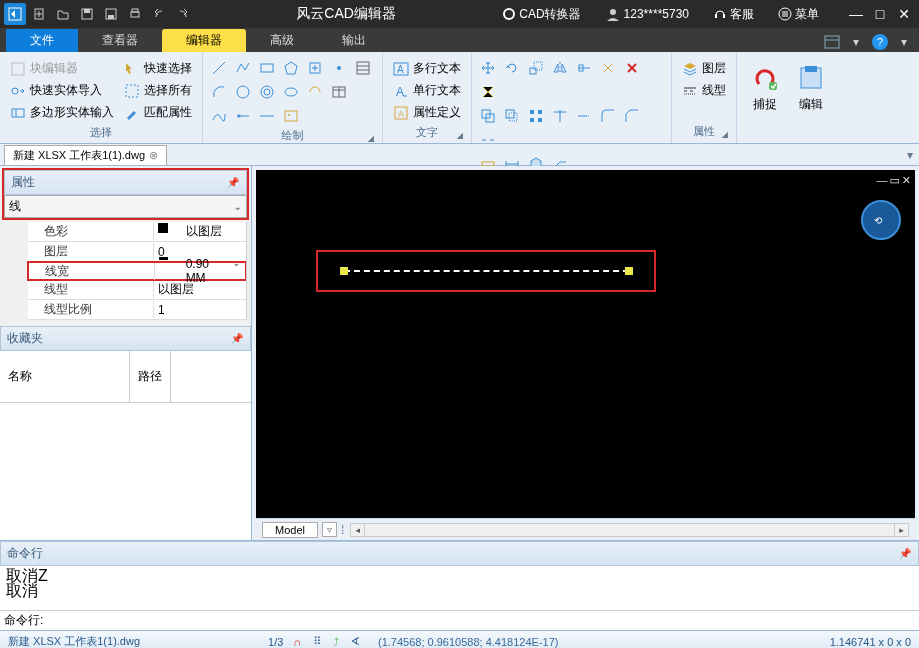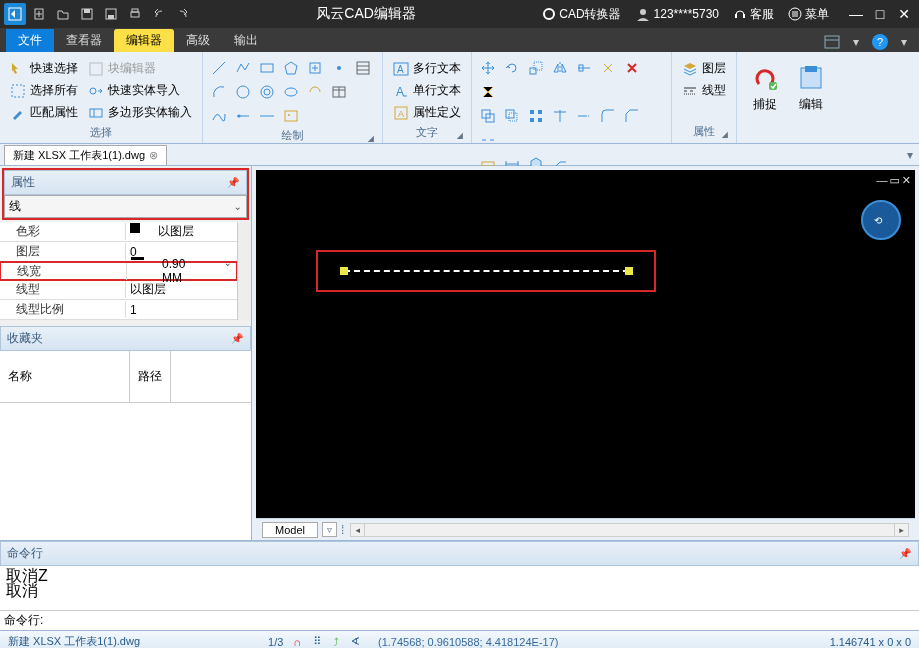--- a/index.html
+++ b/index.html
@@ -4,28 +4,28 @@
 <style>
 * { margin: 0; padding: 0; box-sizing: border-box; font-family: "Microsoft YaHei", sans-serif; }
 body { width: 919px; height: 648px; background: #f0f0f0; overflow: hidden; font-size: 12px; }
 
 
 .titlebar { height: 28px; background: #2a2a2a; color: #fff; display: flex; align-items: center; padding: 0 4px; }
 .titlebar .qat { display: flex; gap: 2px; }
 .titlebar .qat .btn { width: 22px; height: 22px; display: flex; align-items: center; justify-content: center; cursor: pointer; border: 1px solid transparent; }
 .titlebar .qat .btn.first { background: #1e88d8; border-radius: 2px; }
 .titlebar .title { flex: 1; text-align: center; font-size: 14px; }
-.titlebar .right { display: flex; align-items: center; gap: 6px; }
+.titlebar .right { display: flex; align-items: center; gap: 16px; }
 .titlebar .right .item { display: flex; align-items: center; gap: 3px; cursor: pointer; padding: 2px 4px; }
 .titlebar .winbtns { display: flex; gap: 2px; margin-left: 6px; }
 .titlebar .winbtns span { width: 22px; height: 22px; display: flex; align-items: center; justify-content: center; cursor: pointer; font-size: 14px; }
 
 
 .menubar { height: 24px; background: #3a3a3a; display: flex; align-items: flex-end; padding-left: 6px; }
-.menubar .tab { padding: 3px 12px; color: #ddd; cursor: pointer; font-size: 12px; }
+.menubar .tab { padding: 3px 24px; color: #ddd; cursor: pointer; font-size: 12px; }
 .menubar .tab.file { background: #0d7edb; color: #fff; }
 .menubar .tab.active { background: #fde047; color: #000; border-radius: 3px 3px 0 0; }
 .menubar .rightbar { margin-left: auto; display: flex; gap: 2px; padding-right: 4px; align-items: center; }
 .menubar .rightbar .ic { width: 22px; height: 20px; display:flex; align-items:center; justify-content:center; cursor:pointer; color:#ccc; }
 .menubar .rightbar .help { background:#2196f3; border-radius:50%; width:16px; height:16px; color:#fff; font-size:11px; display:flex; align-items:center; justify-content:center;}
 
 
 .ribbon { height: 92px; background: #e8eff7; border-bottom: 1px solid #9db8d6; display: flex; }
 .ribbon .group { border-right: 1px solid #c5d6ea; display: flex; flex-direction: column; padding: 2px 6px; }
 .ribbon .group .body { flex: 1; display: flex; align-items: flex-start; gap: 2px; padding-top: 4px; }
@@ -55,21 +55,21 @@
 .props .sel-row { background: #f5f5f5; border: 1px solid #aaa; padding: 2px 4px; display: flex; justify-content: space-between; align-items:center; }
 .props .sel-row .dd { cursor: pointer; color: #555; font-size: 10px; }
 
 .prop-grid { background: #fff; }
 .prop-row { display: flex; border-bottom: 1px solid #ddd; height: 20px; align-items: center; }
 .prop-row .k { width: 126px; padding-left: 16px; color: #333; border-right: 1px solid #ddd; }
 .prop-row .v { flex: 1; padding-left: 4px; display: flex; gap: 18px; }
 .prop-row.highlight { border: 2px solid #d62828; margin: -1px; }
 .prop-row .v .dd { margin-left: auto; margin-right: 4px; cursor:pointer; font-size:10px; color:#555; }
 .prop-scroll { display:flex; }
-.prop-scroll .grid { flex:1; }
+.prop-scroll .grid { flex:1;margin-left:28px; }
 .prop-scroll .sb { width: 14px; background: #eee; border-left:1px solid #ccc; }
 
 .fav { margin-top: 6px; flex: 1; display: flex; flex-direction: column; }
 .fav .head { display: flex; background: #fff; border-bottom: 1px solid #ccc; }
 .fav .head div { padding: 17px 8px; border-right: 1px solid #ccc; }
 .fav .body { flex: 1; background: #fff; }
 
 
 .canvas-wrap { flex: 1; display: flex; flex-direction: column; background: #e8eff7;}
 .canvas { flex: 1; background: #000; position: relative; margin: 4px 4px 0 4px; }
@@ -219,59 +219,59 @@
         <div class="help">?</div>
       </div>
     <div class="ic">▾</div>
   </div>
 </div>
 
 <div class="ribbon">
   <div class="group">
     <div class="body">
       <div class="col">
-        <div class="textbtn">
-            <svg width="16" height="16">
-              <path d="M2 2 L8 8 L5 8 L7 12 L5 13 L3 9 L2 11 Z" fill="#d4a837"></path>
-            </svg>
-            <span>快速选择</span>
-          </div>
-        <div class="textbtn">
-            <svg width="16" height="16">
-              <rect x="2" y="2" width="12" height="12" fill="none" stroke="#3a8fd8" stroke-dasharray="2"></rect>
-            </svg>
-            <span>选择所有</span>
-          </div>
-        <div class="textbtn">
-            <svg width="16" height="16">
-              <path d="M3 13 L10 6 L12 8 L5 15 Z" fill="#3a8fd8"></path>
-            </svg>
-            <span>匹配属性</span>
-          </div>
-      </div>
-      <div class="col">
         <div class="textbtn" style="color:#999">
             <svg width="16" height="16">
               <rect x="2" y="2" width="12" height="12" fill="none" stroke="#bbb"></rect>
             </svg>
             <span>块编辑器</span>
           </div>
         <div class="textbtn">
             <svg width="16" height="16">
               <circle cx="5" cy="8" r="3" fill="none" stroke="#3a8fd8"></circle>
               <path d="M10 8 L14 8 M12 6 L14 8 L12 10" fill="none" stroke="#3a8fd8"></path>
             </svg>
             <span>快速实体导入</span>
           </div>
         <div class="textbtn">
             <svg width="16" height="16">
               <rect x="2" y="4" width="12" height="8" fill="none" stroke="#3a8fd8"></rect>
               <line x1="6" y1="4" x2="6" y2="12" stroke="#3a8fd8"></line>
             </svg>
             <span>多边形实体输入</span>
+          </div>
+      </div>
+      <div class="col">
+        <div class="textbtn">
+            <svg width="16" height="16">
+              <path d="M2 2 L8 8 L5 8 L7 12 L5 13 L3 9 L2 11 Z" fill="#d4a837"></path>
+            </svg>
+            <span>快速选择</span>
+          </div>
+        <div class="textbtn">
+            <svg width="16" height="16">
+              <rect x="2" y="2" width="12" height="12" fill="none" stroke="#3a8fd8" stroke-dasharray="2"></rect>
+            </svg>
+            <span>选择所有</span>
+          </div>
+        <div class="textbtn">
+            <svg width="16" height="16">
+              <path d="M3 13 L10 6 L12 8 L5 15 Z" fill="#3a8fd8"></path>
+            </svg>
+            <span>匹配属性</span>
           </div>
       </div>
     </div>
     <div class="label">选择</div>
   </div>
 
   <div class="group" style="width:180px">
     <div class="body" style="flex-direction:column; gap:4px;">
       <div class="iconrow">
         <div class="smallicon">

